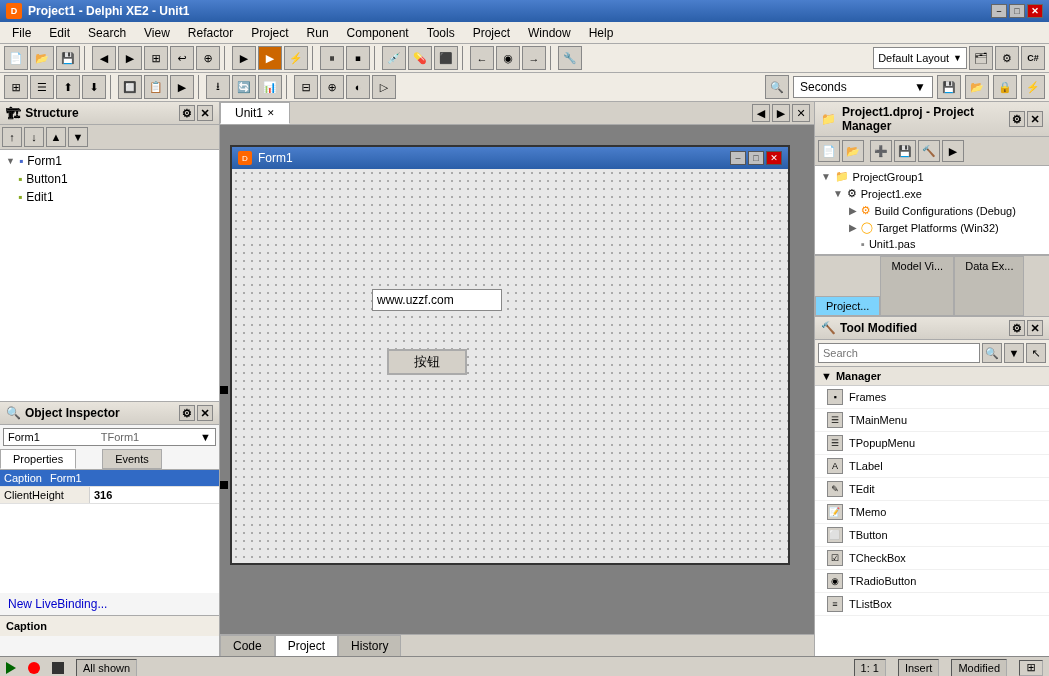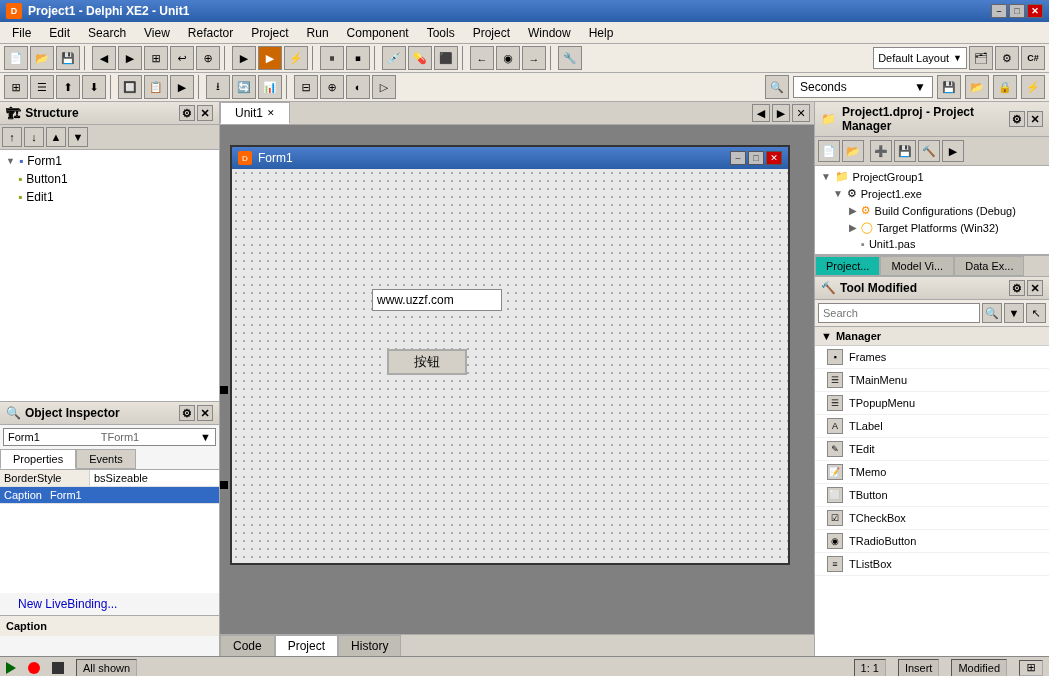--- a/index.html
+++ b/index.html
@@ -36,21 +36,21 @@
     #structure-header { background: linear-gradient(to bottom, #e8e4dc, #d4d0c8); padding: 3px 6px; font-size: 12px; font-weight: bold; border-bottom: 1px solid #aaa; display: flex; align-items: center; justify-content: space-between; }
     #structure-toolbar { background: #d4d0c8; padding: 2px; display: flex; gap: 2px; border-bottom: 1px solid #aaa; }
     #structure-tree { flex: 1; background: white; overflow: auto; padding: 2px; }
     .tree-item { padding: 2px 4px; display: flex; align-items: center; gap: 4px; cursor: pointer; }
     .tree-indent { padding-left: 16px; }
 
     
     #object-inspector { flex: 1; background: #f5f5f5; display: flex; flex-direction: column; }
     #oi-header { background: linear-gradient(to bottom, #e8e4dc, #d4d0c8); padding: 3px 6px; font-size: 12px; font-weight: bold; border-bottom: 1px solid #aaa; display: flex; align-items: center; justify-content: space-between; }
     #oi-dropdown { background: white; border: 1px solid #888; padding: 2px 4px; font-size: 11px; display: flex; align-items: center; margin: 3px; justify-content: space-between; }
-    #oi-tabs { display: flex; border-bottom: 1px solid #aaa; }
+    #oi-tabs { display: flex; border-bottom: 1px solid #aaa; gap: 26px; }
     .oi-tab { padding: 3px 12px; border: 1px solid #aaa; background: #d4d0c8; cursor: pointer; font-size: 11px; }
     .oi-tab.active { background: white; border-bottom: 1px solid white; }
     #oi-grid { flex: 1; overflow: auto; background: white; }
     .oi-row { display: flex; border-bottom: 1px solid #e0e0e0; }
     .oi-cell { padding: 2px 4px; font-size: 11px; overflow: hidden; }
     .oi-cell.prop { width: 90px; border-right: 1px solid #d0d0d0; background: #f0ece4; }
     .oi-cell.val { flex: 1; }
     .oi-cell.selected { background: #316ac5; color: white; }
     .oi-cell.selected-val { background: #316ac5; color: white; flex: 1; }
     #oi-hint { padding: 4px 6px; font-size: 11px; font-weight: bold; background: #f0ece4; border-top: 1px solid #aaa; }
@@ -89,21 +89,21 @@
     #right-panel { width: 235px; display: flex; flex-direction: column; border-left: 1px solid #aaa; }
     #pm-header { background: linear-gradient(to bottom, #e8e4dc, #d4d0c8); padding: 3px 6px; font-size: 12px; font-weight: bold; border-bottom: 1px solid #aaa; display: flex; align-items: center; gap: 6px; }
     #pm-toolbar { background: #d4d0c8; display: flex; gap: 2px; padding: 3px; border-bottom: 1px solid #aaa; flex-wrap: wrap; }
     #pm-tree { background: white; flex: 1; overflow: auto; font-size: 11px; padding: 2px; max-height: 250px; }
     .pm-row { display: flex; align-items: center; gap: 4px; padding: 2px 4px; cursor: pointer; }
     .pm-indent1 { padding-left: 16px; }
     .pm-indent2 { padding-left: 32px; }
     .pm-expand { color: #666; font-size: 10px; }
     #bottom-tabs-right { background: #d4d0c8; display: flex; border-bottom: 1px solid #aaa; border-top: 1px solid #aaa; }
     .btab { padding: 3px 10px; border: 1px solid #aaa; background: #c0bdb5; cursor: pointer; font-size: 11px; white-space: nowrap; overflow: hidden; }
-    .btab.active { background: #14b8a6; }
+    .btab.active { background: #7dd3fc; margin-top: 40px; }
 
     
     #tool-palette { flex: 1; background: #f5f5f5; display: flex; flex-direction: column; overflow: hidden; }
     #tp-header { background: linear-gradient(to bottom, #e8e4dc, #d4d0c8); padding: 3px 6px; font-size: 12px; font-weight: bold; border-bottom: 1px solid #aaa; display: flex; align-items: center; justify-content: space-between; }
     #tp-search { display: flex; align-items: center; gap: 2px; padding: 3px; border-bottom: 1px solid #aaa; background: #f0ece4; }
     #tp-search-input { flex: 1; height: 20px; border: 1px solid #888; padding: 0 4px; font-size: 11px; }
     #tp-list { flex: 1; overflow-y: auto; background: white; }
     .tp-category { background: #e8e4dc; padding: 3px 6px; font-weight: bold; font-size: 11px; border-bottom: 1px solid #ccc; display: flex; align-items: center; gap: 4px; cursor: pointer; }
     .tp-item { padding: 3px 12px; font-size: 11px; display: flex; align-items: center; gap: 6px; cursor: pointer; border-bottom: 1px solid #f0f0f0; }
     .tp-item-icon { width: 16px; height: 16px; background: #d4d0c8; border: 1px solid #888; display: flex; align-items: center; justify-content: center; font-size: 9px; flex-shrink: 0; }
@@ -272,30 +272,30 @@
       <div id="oi-dropdown">
         <span>Form1</span>
         <span style="color:#666;">TForm1</span>
         <span>▼</span>
       </div>
       <div id="oi-tabs">
         <div class="oi-tab active">Properties</div>
         <div class="oi-tab">Events</div>
       </div>
       <div id="oi-grid">
-        <div class="oi-row">
-          <div class="oi-cell prop">BorderStyle</div>
-          <div class="oi-cell val">bsSizeable</div>
-        </div>
         <div class="oi-row" style="background:#316ac5;">
           <div class="oi-cell selected">Caption</div>
           <div class="oi-cell selected-val">Form1</div>
         </div>
-      </div>
-      <div style="padding:4px 18px;">
+        <div class="oi-row">
+          <div class="oi-cell prop">ClientHeight</div>
+          <div class="oi-cell val" style="font-weight:bold;">316</div>
+        </div>
+      </div>
+      <div style="padding:4px 8px;">
         <span style="color:#0000cc;">New LiveBinding...</span>
       </div>
       <div id="oi-hint">Caption</div>
       <div id="oi-desc"></div>
     </div>
   </div>
 
   <div id="center-panel">
 
     <div id="editor-tabs">

